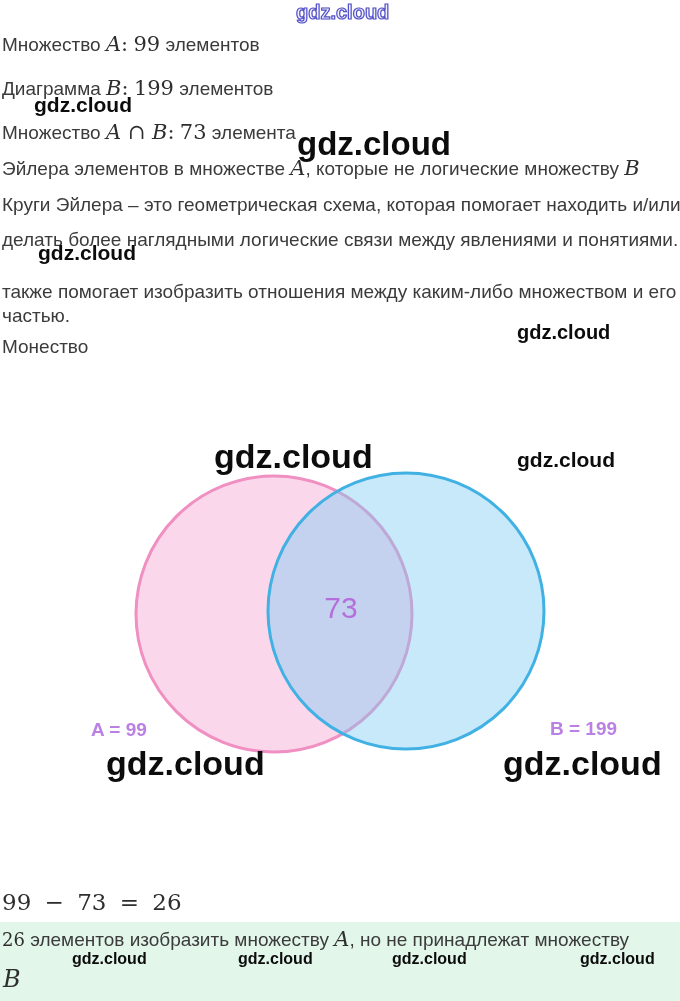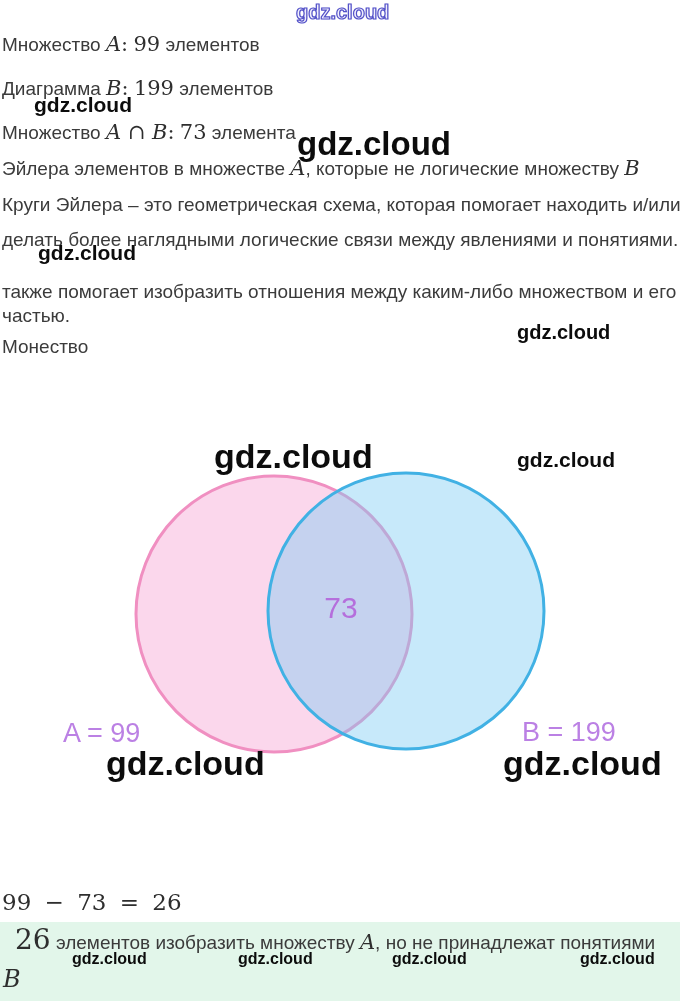--- a/index.html
+++ b/index.html
@@ -10,21 +10,21 @@
   .line{position:absolute;font-size:19px;line-height:23px;white-space:nowrap;color:#3b3b3b;}
   .math{font-family:"DejaVu Serif",serif;font-size:21px;color:#2e2e2e;}
   .sym{font-style:italic;}
   .wm{position:absolute;color:#0c0c0c;white-space:nowrap;font-weight:700;line-height:1;}
   .wm-outline{
     color:#f0effc;
     -webkit-text-stroke:1.2px #5351c8;
     text-shadow:0 0 1px #5351c8;
   }
   .venn-wrap{position:absolute;left:0;top:440px;width:680px;height:350px;}
-  .venn-label{position:absolute;font-size:27px;font-weight:400;color:#bb80e4;white-space:nowrap;line-height:1;}
+  .venn-label{position:absolute;font-size:19px;font-weight:700;color:#bb80e4;white-space:nowrap;line-height:1;margin-left:28px;}
   .intersection-label{position:absolute;left:311px;top:593px;width:60px;text-align:center;
     font-size:30px;color:#b56fdc;line-height:1;}
   .equation{position:absolute;left:2px;top:889px;font-family:"DejaVu Serif",serif;
     font-size:23px;color:#2e2e2e;word-spacing:6px;white-space:nowrap;}
   .answer-block{position:absolute;left:0;top:922px;width:680px;height:79px;background:#e2f6ea;}
   .answer-line{position:absolute;left:2px;top:928px;font-size:19px;line-height:23px;white-space:nowrap;color:#3b3b3b;}
   .answer-b{position:absolute;left:3px;top:966px;font-family:"DejaVu Serif",serif;
     font-style:italic;font-size:24px;color:#2e2e2e;line-height:1.1;}
 </style>
 </head>
@@ -89,23 +89,23 @@
 <div class="venn-label" style="left:522px;top:719px;">B = 199</div>
 
 <div class="wm" style="left:106px;top:746px;font-size:34px;">gdz.cloud</div>
 <div class="wm" style="left:503px;top:746px;font-size:34px;">gdz.cloud</div>
 
 <div class="equation">99 − 73 = 26</div>
 
 <div class="answer-block"></div>
 
 <div class="answer-line">
-  <span class="math" style="font-size:28px;margin-left:13px;">26</span>
+  <span class="math" style="font-size:18px;">26</span>
   <span>элементов изобразить множеству</span>
-  <span class="math sym">A</span><span>, но не принадлежат понятиями</span>
+  <span class="math sym">A</span><span>, но не принадлежат множеству</span>
 </div>
 
 <div class="wm" style="left:72px;top:951px;font-size:16px;font-weight:600;">gdz.cloud</div>
 <div class="wm" style="left:238px;top:951px;font-size:16px;font-weight:600;">gdz.cloud</div>
 <div class="wm" style="left:392px;top:951px;font-size:16px;font-weight:600;">gdz.cloud</div>
 <div class="wm" style="left:580px;top:951px;font-size:16px;font-weight:600;">gdz.cloud</div>
 
 <div class="answer-b">B</div>
 
 </body></html>

